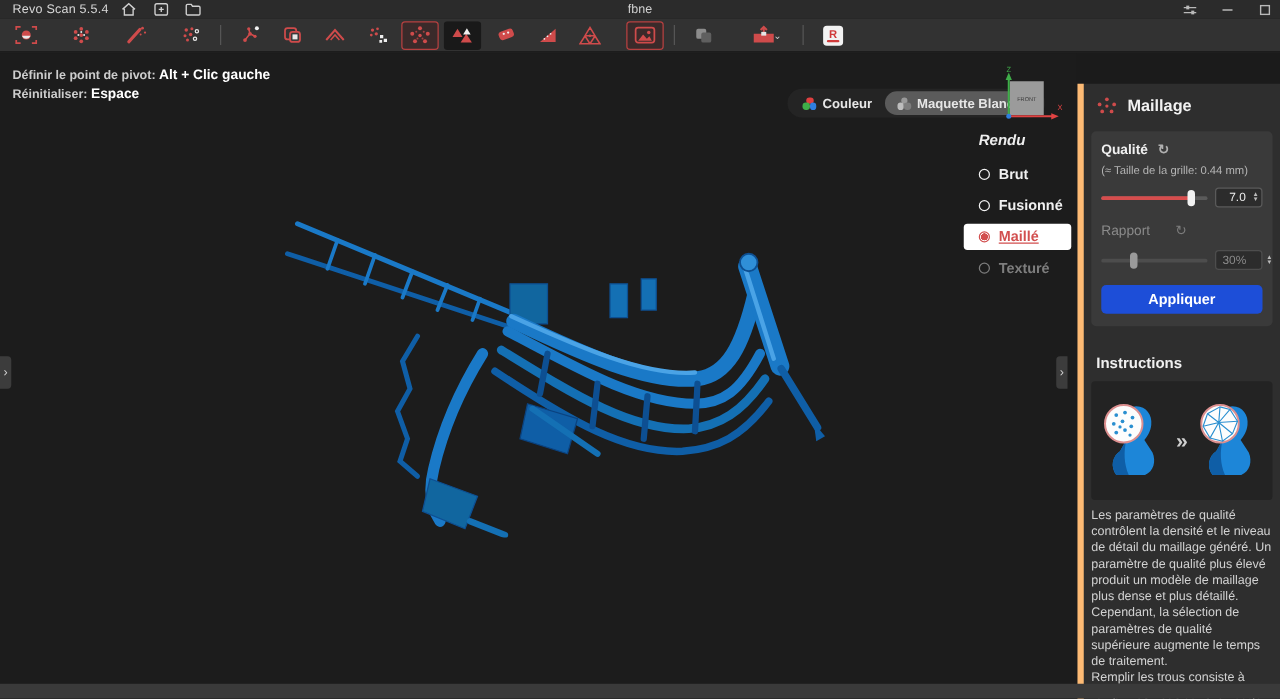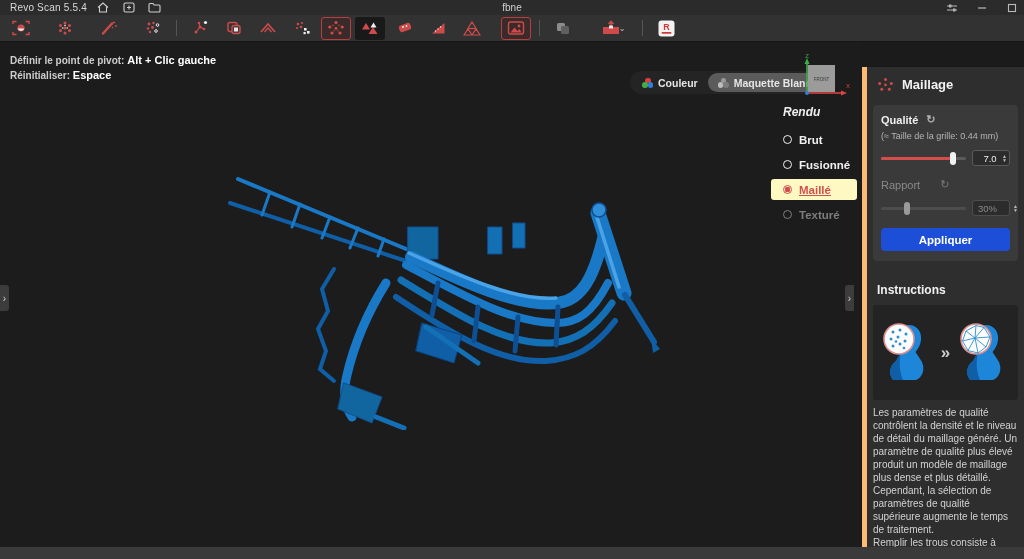--- a/index.html
+++ b/index.html
@@ -45,21 +45,21 @@
   .tri-dots { position:relative; width:11px; height:10px; }
   .tri-dots i { position:absolute; width:5.5px; height:5.5px; border-radius:50%; }
 
   .gizmo { position:absolute; left:798px; top:10px; width:52px; height:50px; cursor:pointer; }
 
   .rendu { position:absolute; right:4px; top:62px; width:86px; color:#eee; }
   .rendu-title { font-size:12px; font-weight:bold; padding-left:12px; margin-bottom:10px;font-style:italic; }
   .radio-item { display:flex; align-items:center; gap:7px; height:21px; padding-left:12px;
     margin-bottom:4px; border-radius:3px; font-size:11.5px; font-weight:bold; color:#f0f0f0; cursor:pointer; }
   .radio-dot { width:9px; height:9px; border-radius:50%; border:1.8px solid #f0f0f0; flex:none; }
-  .radio-item.selected { background:#fef9c3; color:#d24f4f;text-decoration:underline; }
+  .radio-item.selected { background:#ffffff; color:#d24f4f;text-decoration:underline; }
   .radio-item.selected .radio-dot { border-color:#d24f4f; background:radial-gradient(circle, #d24f4f 0 55%, transparent 60%); }
   .radio-item.disabled { color:#7d7d7d; cursor:default; }
   .radio-item.disabled .radio-dot { border-color:#7d7d7d; }
 
   .collapse-handle { position:absolute; width:9px; height:26px; background:#3c3c3c;
     color:#cfcfcf; font-size:10px; display:flex; align-items:center; justify-content:center;
     cursor:pointer; border-radius:0 3px 3px 0; }
   .collapse-left { left:0; top:242px; }
   .collapse-right { right:7px; top:242px; border-radius:3px 0 0 3px; }
 

